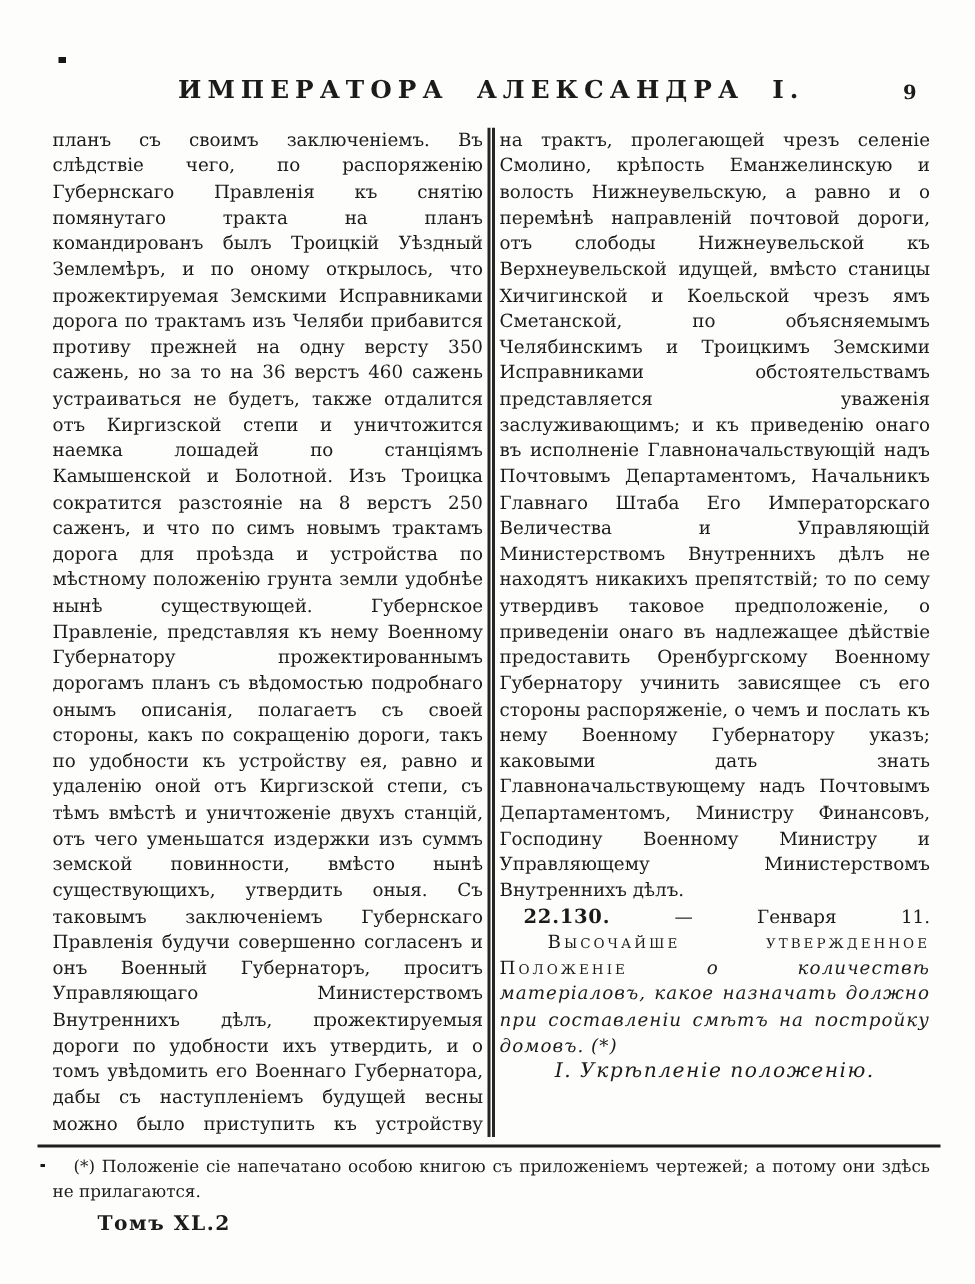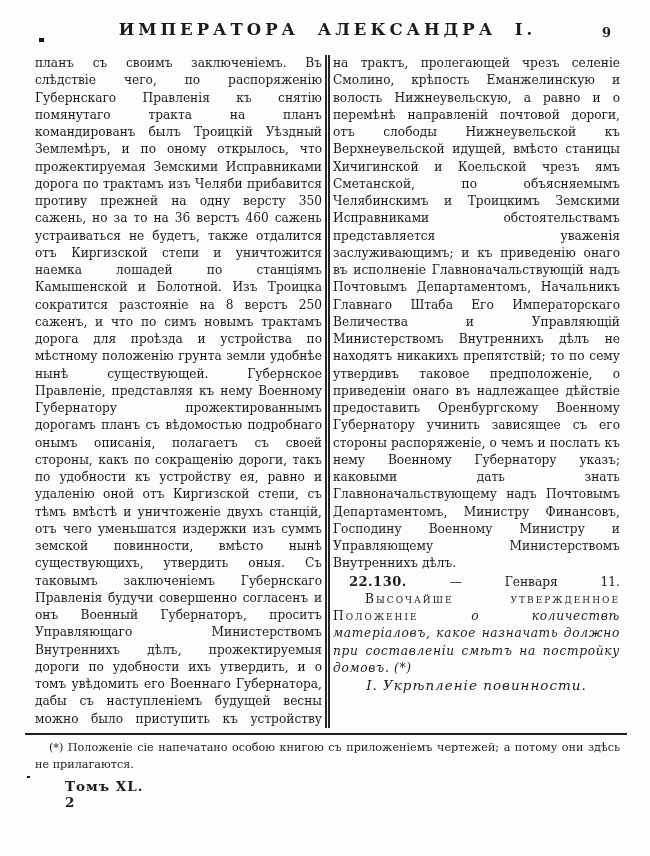--- a/index.html
+++ b/index.html
@@ -3,21 +3,21 @@
 <meta charset="utf-8">
 <style>
   html,body{margin:0;padding:0;background:#e9e9e9;}
   .page{
     position:relative;
     width:650px;height:856px;
     background:#fdfdfb;
     color:#1b1b1b;
     font-family:"DejaVu Serif", serif;
     box-sizing:border-box;
-    padding:20px 30px 0 35px;
+    padding:50px 30px 0 35px;
     overflow:hidden;
   }
   .ink-speck{position:absolute;background:#161616;}
   .speck1{left:39px;top:38px;width:5px;height:4px;}
   .speck2{left:27px;top:776px;width:3px;height:2px;}
 
   .running-head{position:relative;text-align:center;height:22px;}
   .head-title{font-size:16.5px;font-weight:bold;letter-spacing:4px;word-spacing:9px;white-space:nowrap;}
   .page-num{position:absolute;right:8px;top:5px;font-size:13px;font-weight:bold;letter-spacing:1px;}
   .year{text-align:center;font-weight:bold;font-size:14px;letter-spacing:2px;margin-top:2px;}
@@ -38,21 +38,21 @@
   }
 
   .footnote-rule{border-top:2.5px solid #1f1f1f;margin:5px -7px 0 -10px;}
   .footnote{
     font-size:11.2px;font-weight:normal;line-height:16.5px;
     text-align:justify;margin:5px 0 0 0;text-indent:14px;
   }
   .footer-line{
     display:flex;justify-content:flex-start;
     margin-top:5px;padding:0 32px 0 30px;
-    font-weight:bold;font-size:13.5px;letter-spacing:1px;flex-direction:column;
+    font-weight:bold;font-size:13.5px;letter-spacing:1px;
   }
 </style>
 </head>
 <body>
 
 <div class="page">
 
   <div class="ink-speck speck1"></div>
   <div class="ink-speck speck2"></div>
 
@@ -65,21 +65,21 @@
 
     <div class="col">
       <p class="body-text"><span>планъ съ своимъ заключеніемъ. Въ слѣдствіе чего, по распоряженію Губернскаго Правленія къ снятію помянутаго тракта на планъ командированъ былъ Троицкій Уѣздный Землемѣръ, и по оному открылось, что прожектируемая Земскими Исправниками дорога по трактамъ изъ Челяби прибавится противу прежней на одну версту 350 сажень, но за то на 36 верстъ 460 сажень устраиваться не будетъ, также отдалится отъ Киргизской степи и уничтожится наемка лошадей по станціямъ Камышенской и Болотной. Изъ Троицка сократится разстояніе на 8 верстъ 250 саженъ, и что по симъ новымъ трактамъ дорога для проѣзда и устройства по мѣстному положенію грунта земли удобнѣе нынѣ существующей. Губернское Правленіе, представляя къ нему Военному Губернатору прожектированнымъ дорогамъ планъ съ вѣдомостью подробнаго онымъ описанія, полагаетъ съ своей стороны, какъ по сокращенію дороги, такъ по удобности къ устройству ея, равно и удаленію оной отъ Киргизской степи, съ тѣмъ вмѣстѣ и уничтоженіе двухъ станцій, отъ чего уменьшатся издержки изъ суммъ земской повинности, вмѣсто нынѣ существующихъ, утвердить оныя. Съ таковымъ заключеніемъ Губернскаго Правленія будучи совершенно согласенъ и онъ Военный Губернаторъ, проситъ Управляющаго Министерствомъ Внутреннихъ дѣлъ, прожектируемыя дороги по удобности ихъ утвердить, и о томъ увѣдомить его Военнаго Губернатора, дабы съ наступленіемъ будущей весны можно было приступить къ устройству оныхъ на основаніи Высочайше аппробованныхъ правилъ.—</span></p>
     </div>
 
     <div class="divider"></div>
 
     <div class="col">
       <p class="body-text">на трактъ, пролегающей чрезъ селеніе Смолино, крѣпость Еманжелинскую и волость Нижнеувельскую, а равно и о перемѣнѣ направленій почтовой дороги, отъ слободы Нижнеувельской къ Верхнеувельской идущей, вмѣсто станицы Хичигинской и Коельской чрезъ ямъ Сметанской, по объясняемымъ Челябинскимъ и Троицкимъ Земскими Исправниками обстоятельствамъ представляется уваженія заслуживающимъ; и къ приведенію онаго въ исполненіе Главноначальствующій надъ Почтовымъ Департаментомъ, Начальникъ Главнаго Штаба Его Императорскаго Величества и Управляющій Министерствомъ Внутреннихъ дѣлъ не находятъ никакихъ препятствій; то по сему утвердивъ таковое предположеніе, о приведеніи онаго въ надлежащее дѣйствіе предоставить Оренбургскому Военному Губернатору учинить зависящее съ его стороны распоряженіе, о чемъ и послать къ нему Военному Губернатору указъ; каковыми дать знать Главноначальствующему надъ Почтовымъ Департаментомъ, Министру Финансовъ, Господину Военному Министру и Управляющему Министерствомъ Внутреннихъ дѣлъ.</p>
       <p class="body-text indent"><b class="decree-num">22.130.</b><span> — Генваря 11. </span><span class="smallcaps">Высочайше утвержденное Положеніе</span><i class="decree-italic"> о количествѣ матеріаловъ, какое назначать должно при составленіи смѣтъ на постройку домовъ. (*)</i></p>
-      <p class="section-heading">I. Укрѣпленіе повинности.</p>
+      <p class="section-heading">I. Укрѣпленіе положенію.</p>
 
     </div>
 
   </div>
 
   <div class="footnote-rule"></div>
   <p class="footnote">(*) Положеніе сіе напечатано особою книгою съ приложеніемъ чертежей; а потому они здѣсь не прилагаются.</p>
 
   <div class="footer-line">
     <span>Томъ XL.</span>

